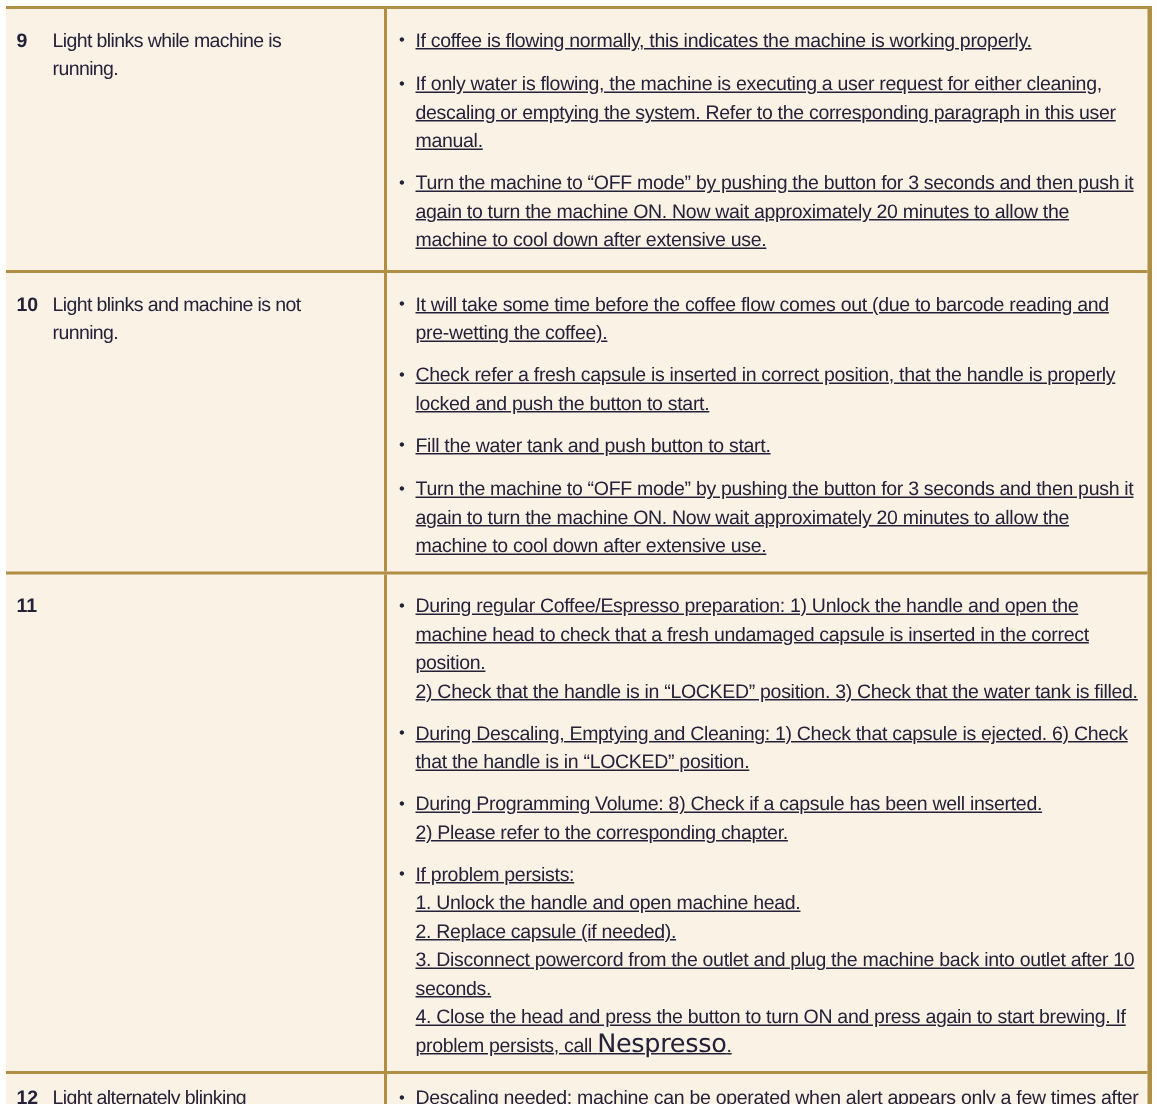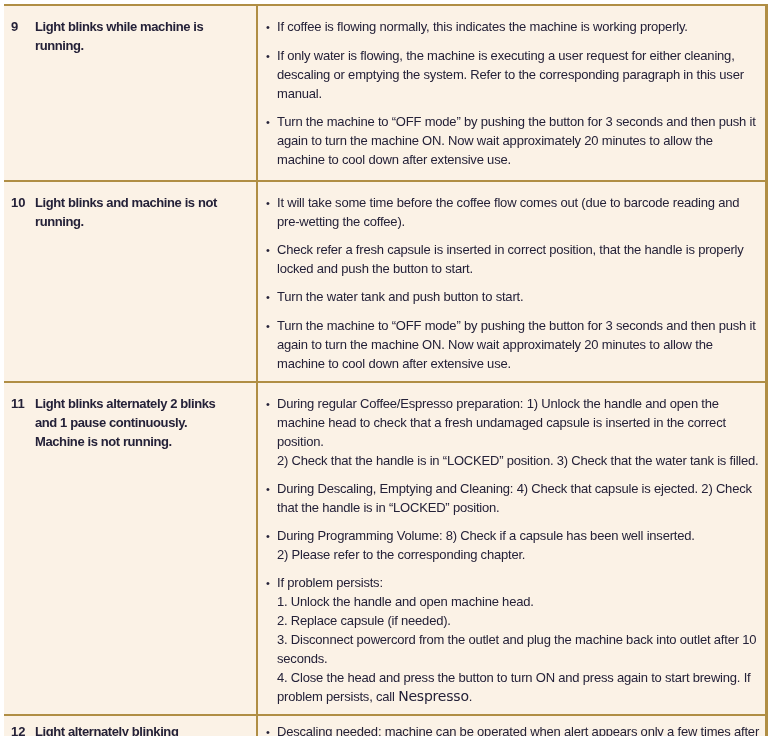--- a/index.html
+++ b/index.html
@@ -39,21 +39,21 @@
   }
   .row-12 .cell-problem, .row-12 .cell-solutions { padding-top: 6px; }
   .row-num {
     flex: 0 0 24px;
     font-weight: bold;
     font-size: 13px;
     line-height: 19px;
   }
   .problem-text {
     flex: 1;
-    font-weight: bold;
+    font-weight: normal;
     font-size: 13px;
     line-height: 19px;
     letter-spacing: -0.4px;
     white-space: pre-line;
   }
   .cell-solutions {
     flex: 1;
     padding: 11px 5px 8px 8px;
   }
   ul.solutions {
@@ -69,25 +69,26 @@
     flex: 0 0 11px;
     font-size: 11px;
     line-height: 19px;
     padding-top: 1px;
   }
   .sol {
     flex: 1;
     font-size: 13px;
     line-height: 19px;
     letter-spacing: -0.2px;
+    text-decoration: underline;
   }
   .sol-text { white-space: pre-line; }
   .brand {
     font-family: "DejaVu Sans", sans-serif;
-    font-size: 14px;
+    font-size: 17px;
   }
 </style>
 </head>
 <body>
 
 <div class="ts-table">
 
   <div class="ts-row row-9">
     <div class="cell-problem">
       <div class="row-num">9</div>
@@ -123,47 +124,44 @@
         <li class="solution-item">
           <span class="bullet">•</span>
           <div class="sol"><span class="sol-text">It will take some time before the coffee flow comes out (due to barcode reading and pre-wetting the coffee).</span></div>
         </li>
         <li class="solution-item">
           <span class="bullet">•</span>
           <div class="sol"><span class="sol-text">Check refer a fresh capsule is inserted in correct position, that the handle is properly locked and push the button to start.</span></div>
         </li>
         <li class="solution-item">
           <span class="bullet">•</span>
-          <div class="sol"><span class="sol-text">Turn the water tank and push button to start.</span></div>
+          <div class="sol"><span class="sol-text">Fill the water tank and push button to start.</span></div>
         </li>
         <li class="solution-item">
           <span class="bullet">•</span>
           <div class="sol"><span class="sol-text">Turn the machine to “OFF mode” by pushing the button for 3 seconds and then push it again to turn the machine ON. Now wait approximately 20 minutes to allow the machine to cool down after extensive use.</span></div>
         </li>
       </ul>
     </div>
   </div>
 
   <div class="ts-row row-11">
     <div class="cell-problem">
       <div class="row-num">11</div>
-      <div class="problem-text">Light blinks alternately 2 blinks
-and 1 pause continuously.
-Machine is not running.</div>
     </div>
     <div class="cell-solutions">
       <ul class="solutions">
         <li class="solution-item">
           <span class="bullet">•</span>
           <div class="sol"><span class="sol-text">During regular Coffee/Espresso preparation: 1) Unlock the handle and open the machine head to check that a fresh undamaged capsule is inserted in the correct position.
 2) Check that the handle is in “LOCKED” position. 3) Check that the water tank is filled.</span></div>
         </li>
         <li class="solution-item">
           <span class="bullet">•</span>
-          <div class="sol"><span class="sol-text">During Descaling, Emptying and Cleaning: 4) Check that capsule is ejected. 2) Check that the handle is in “LOCKED” position.</span></div>
+          <div class="sol"><span class="sol-text">During Descaling, Emptying and Cleaning: 1) Check that capsule is ejected. 6) Check that the handle is in “LOCKED” position.</span></div>
         </li>
         <li class="solution-item">
           <span class="bullet">•</span>
           <div class="sol"><span class="sol-text">During Programming Volume: 8) Check if a capsule has been well inserted.
 2) Please refer to the corresponding chapter.</span></div>
         </li>
         <li class="solution-item">
           <span class="bullet">•</span>
           <div class="sol"><span class="sol-text">If problem persists:
 1. Unlock the handle and open machine head.

